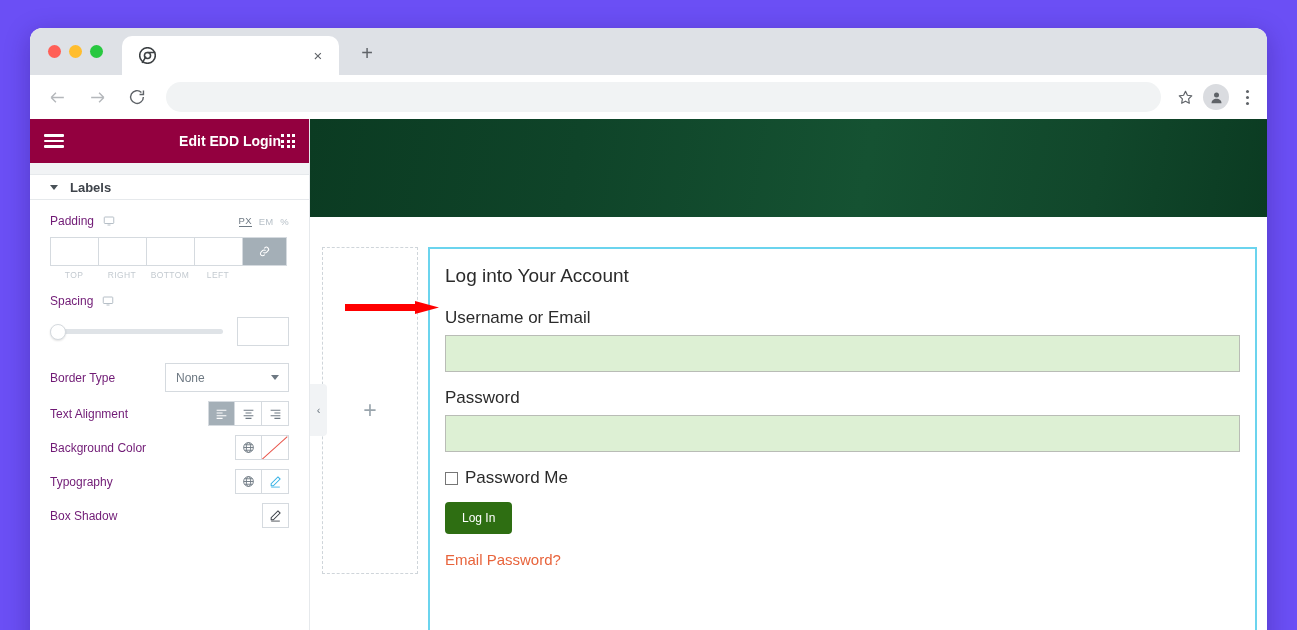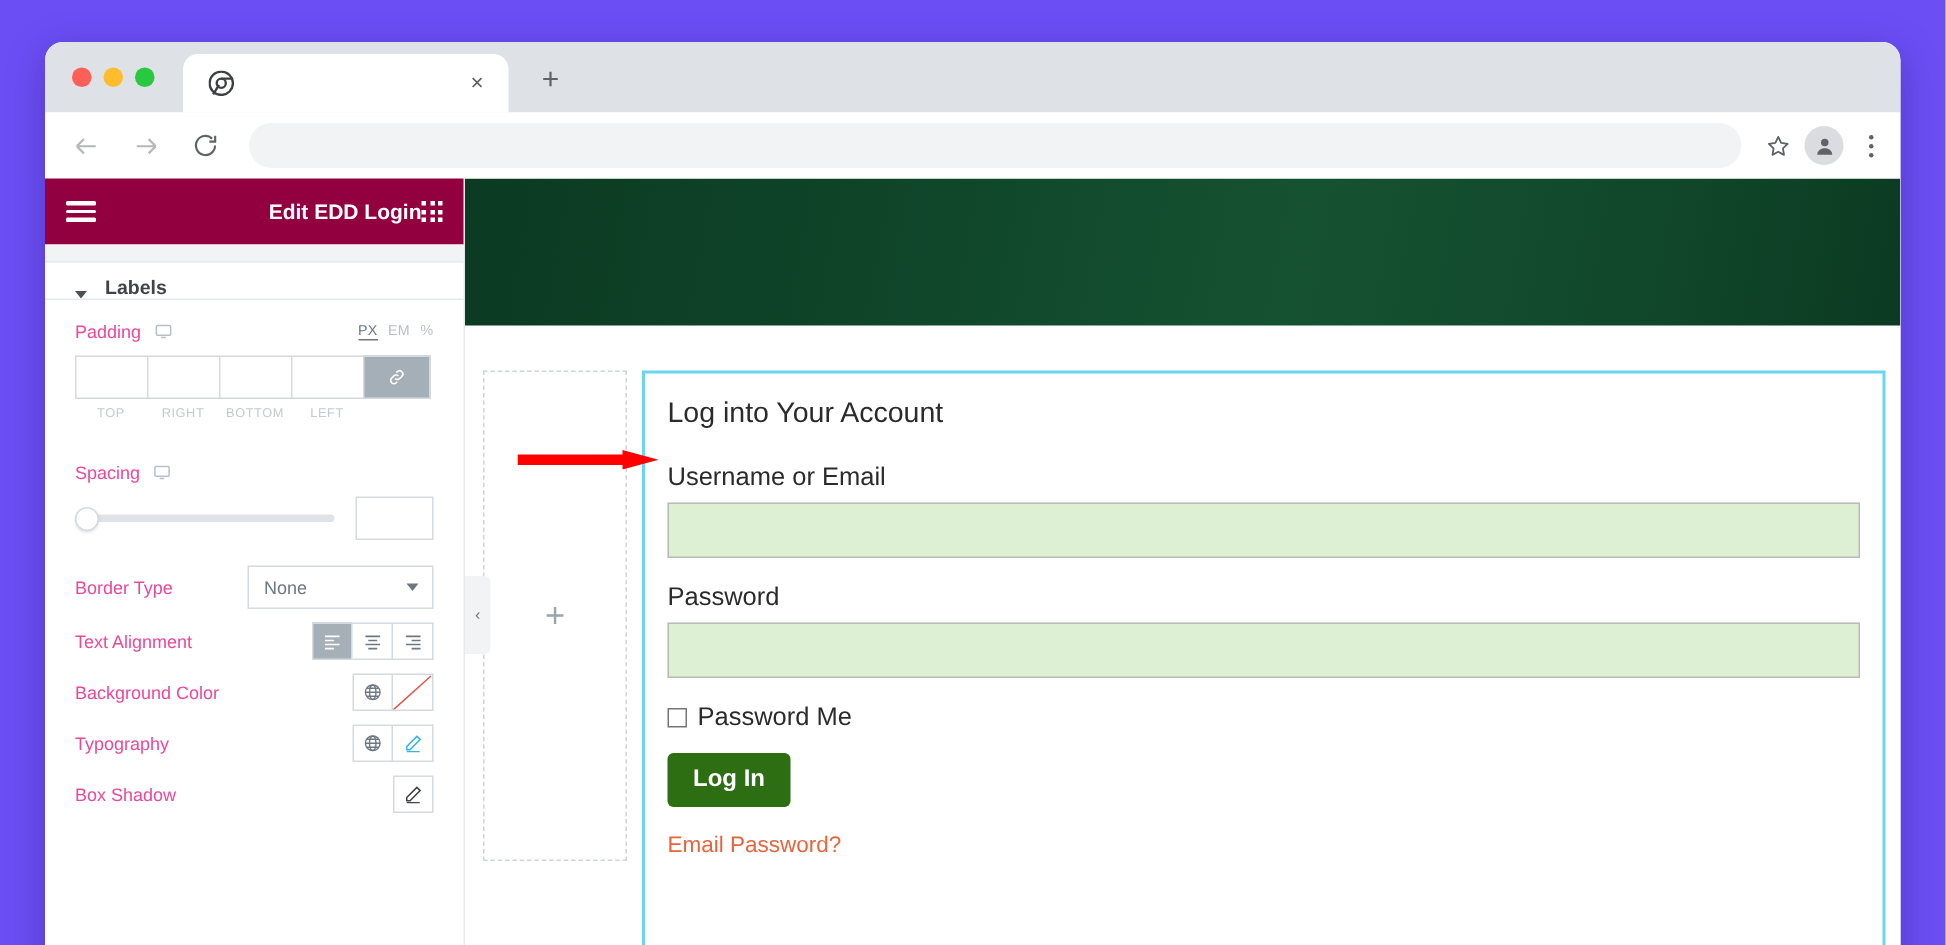--- a/index.html
+++ b/index.html
@@ -219,21 +219,21 @@
 
   .panel-subbar {
     height: 12px;
     background: #f1f3f5;
     border-bottom: 1px solid #e6e9ec;
   }
 
   .section-head {
     height: 25px;
     display: flex;
-    align-items: flex-end;
+    align-items: center;
     gap: 12px;
     padding: 0 20px;
     border-bottom: 1px solid #e6e9ec;
   }
   .caret {
     width: 0; height: 0;
     border-left: 4.5px solid transparent;
     border-right: 4.5px solid transparent;
     border-top: 5px solid #495157;
   }
@@ -246,27 +246,27 @@
   .panel-body { padding: 14px 20px 0 20px; }
 
   .ctrl-row {
     display: flex;
     align-items: center;
     justify-content: space-between;
     margin-bottom: 9px;
   }
   .ctrl-label {
     font-size: 12px;
-    color: #ec4899;
+    color: #701a75;
   }
   .label-with-icon { display: flex; align-items: center; gap: 9px; }
 
   .monitor-icon { color: #b6bfc7; display: flex; }
 
-  .units { display: flex; align-items: flex-start; gap: 7px; }
+  .units { display: flex; align-items: flex-end; gap: 7px; }
   .unit {
     font-size: 9.5px;
     color: #b6bfc7;
     letter-spacing: .2px;
   }
   .unit.active { color: #6d7882; border-bottom: 1px solid #6d7882; }
 
   
   .dim-row { display: flex; margin-bottom: 1px; }
   .dim-box {
@@ -281,21 +281,21 @@
     height: 29px;
     border: 1px solid #d5dadf;
     background: #a4afb7;
     display: flex;
     align-items: center;
     justify-content: center;
     color: #ffffff;
   }
   .dim-legend {
     display: flex;
-    margin-bottom: 28px;
+    margin-bottom: 14px;
   }
   .dim-legend span {
     width: 48px;
     text-align: center;
     font-size: 8.5px;
     color: #c3cad0;
     letter-spacing: .4px;
     padding-top: 3px;
   }
 
@@ -516,22 +516,22 @@
     height: 13px;
     border: 1px solid #767676;
     background: #ffffff;
   }
   .remember-label { font-size: 17px; color: #2b2b2b; }
 
   .login-btn {
     display: inline-block;
     background: #2e6e12;
     color: #ffffff;
-    font-size: 16px;
-    font-weight: 700;
+    font-size: 12px;
+    font-weight: 400;
     padding: 9px 17px;
     border-radius: 4px;
     margin-bottom: 17px;
   }
   .lost-link {
     font-size: 15px;
     color: #e8643c;
   }
 
   

